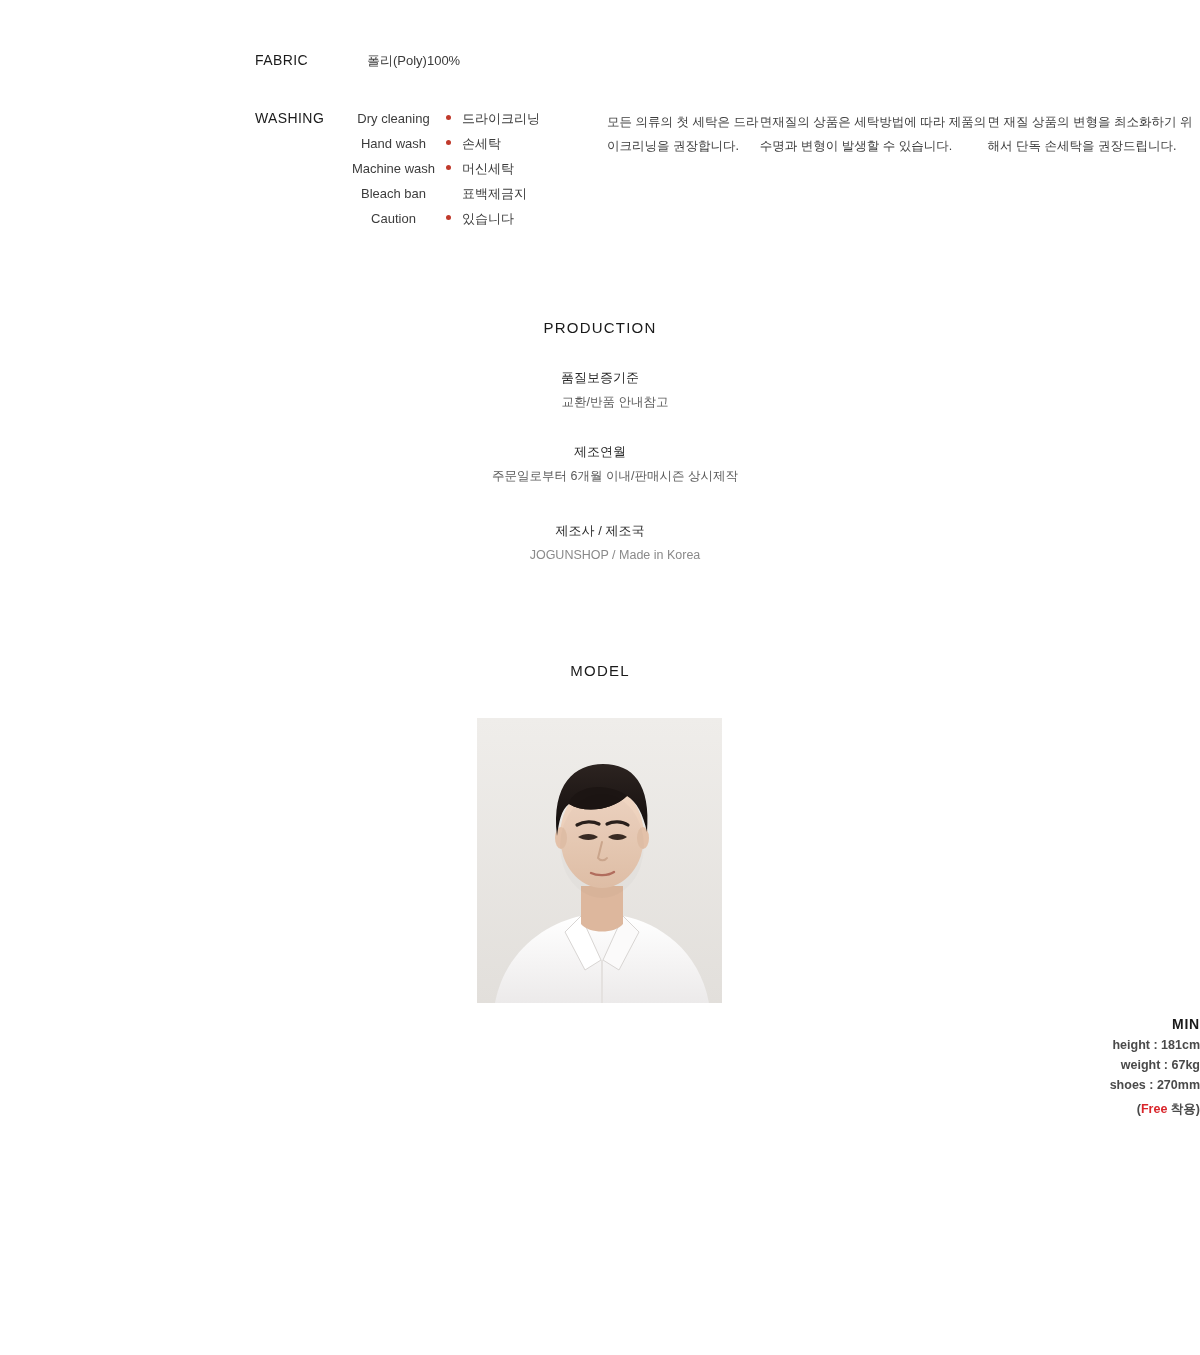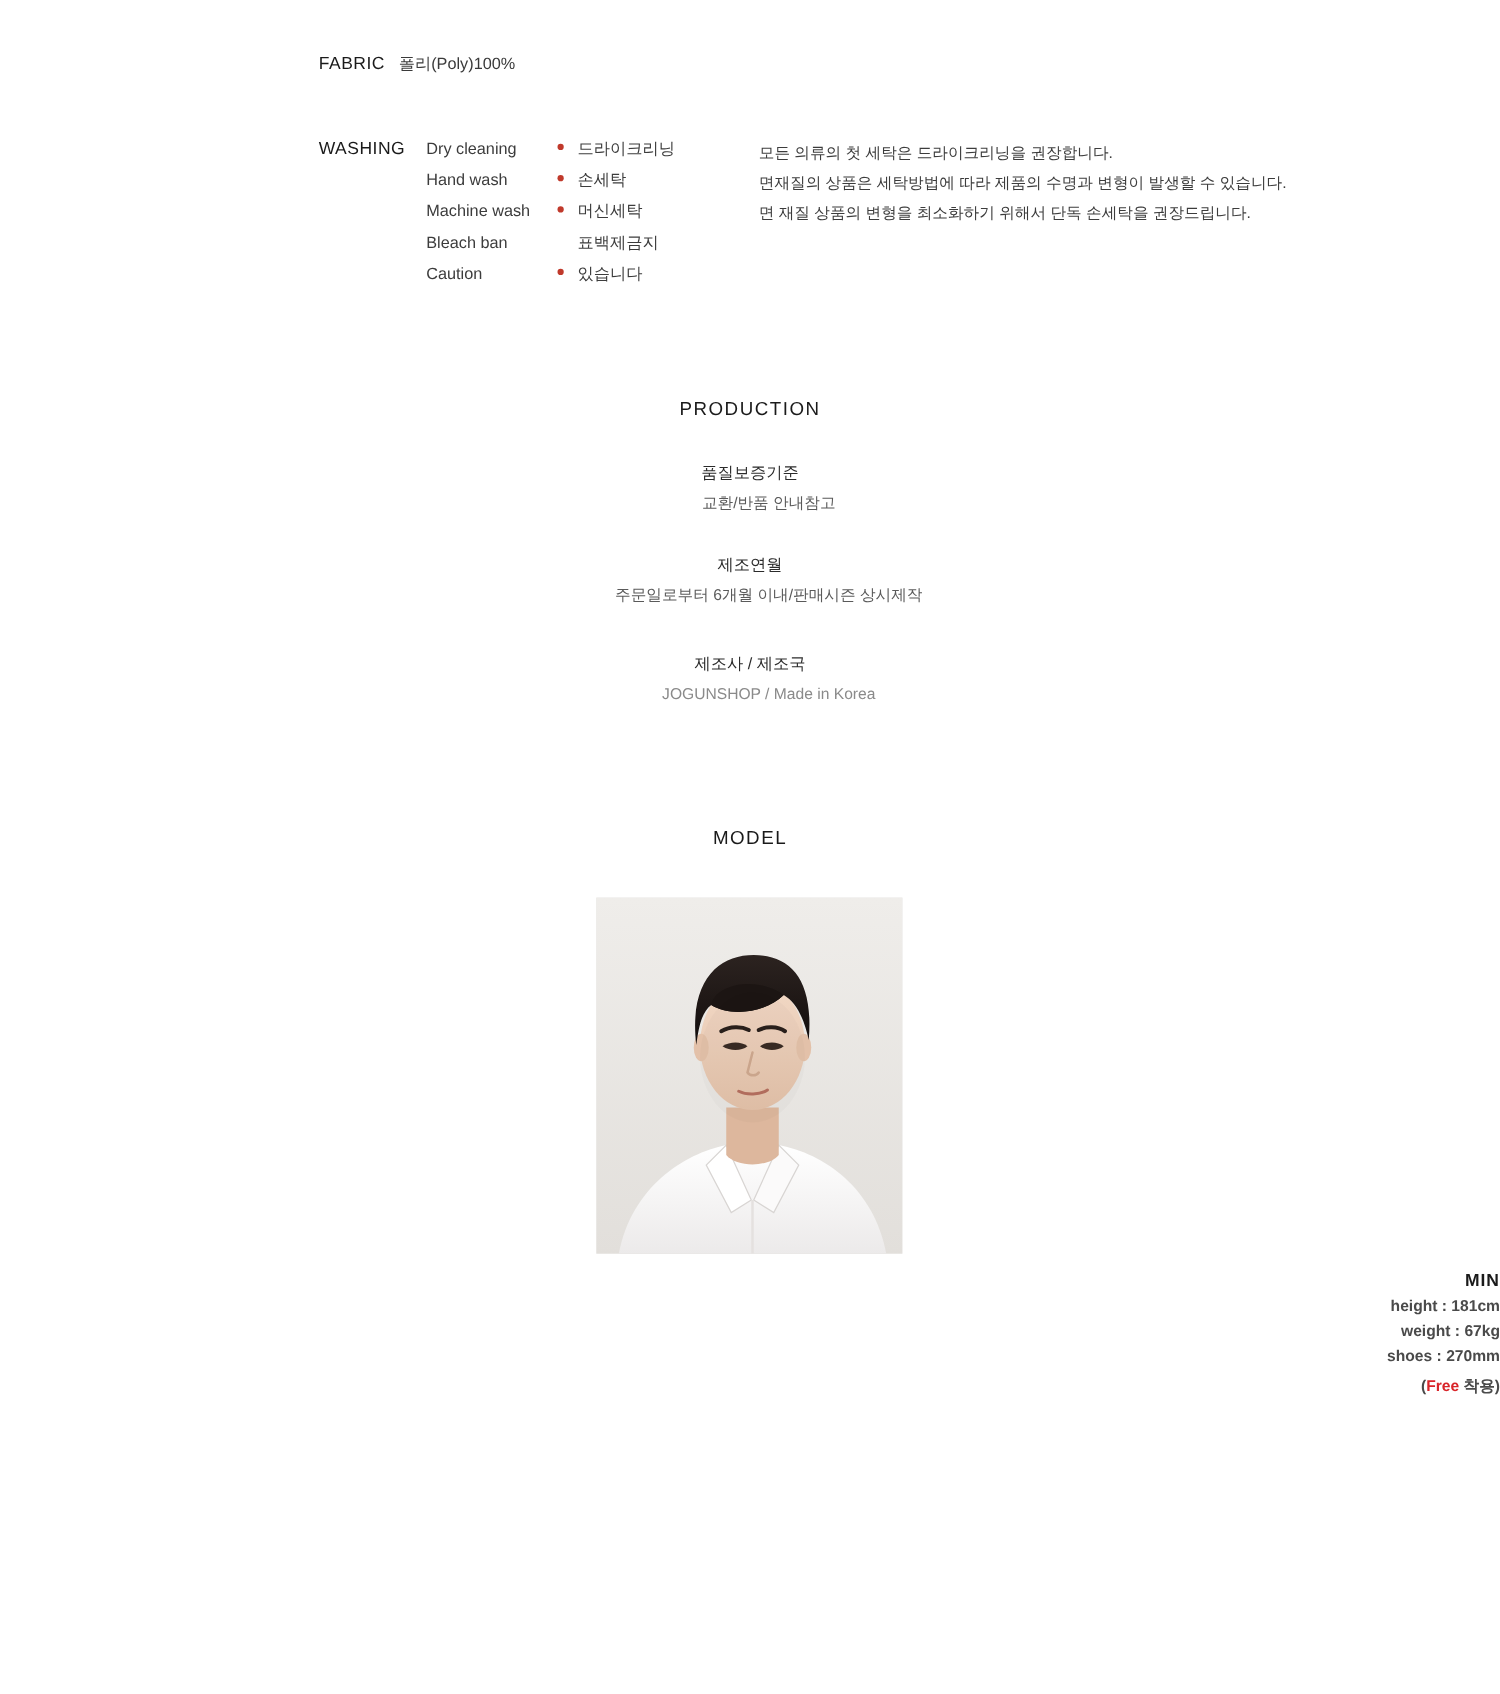--- a/index.html
+++ b/index.html
@@ -13,23 +13,24 @@
     position: relative;
     font-family: "Liberation Sans", sans-serif;
     color: #222222;
     -webkit-font-smoothing: antialiased;
   }
 
   
   .fabric-row {
     position: absolute;
     left: 255px;
-    top: 42px;
+    top: 52px;
     display: flex;
     align-items: baseline;
+    gap: 48px;
   }
   .fabric-label {
     font-size: 14px;
     letter-spacing: 0.4px;
     color: #1a1a1a;
   }
   .fabric-value {
     font-size: 13px;
     color: #3a3a3a;
     margin-left: 11px;
@@ -46,20 +47,21 @@
   .washing-label {
     font-size: 14px;
     letter-spacing: 0.4px;
     color: #1a1a1a;
     width: 86px;
     flex: none;
   }
   .washing-table {
     display: flex;
     flex-direction: column;
+    text-align: center;
   }
   .washing-row {
     display: flex;
     align-items: baseline;
     height: 25px;
   }
   .w-en {
     width: 105px;
     flex: none;
     font-size: 13px;
@@ -87,21 +89,21 @@
   .w-ko {
     font-size: 13px;
     color: #3c3c3c;
   }
 
   .washing-notes {
     position: absolute;
     left: 607px;
     top: 110px;
     display: flex;
-    flex-direction: column;
+    flex-direction: row;
   }
   .washing-notes .note {
     font-size: 12.5px;
     line-height: 24px;
     color: #3c3c3c;
   }
 
   
   .section-title {
     position: absolute;

